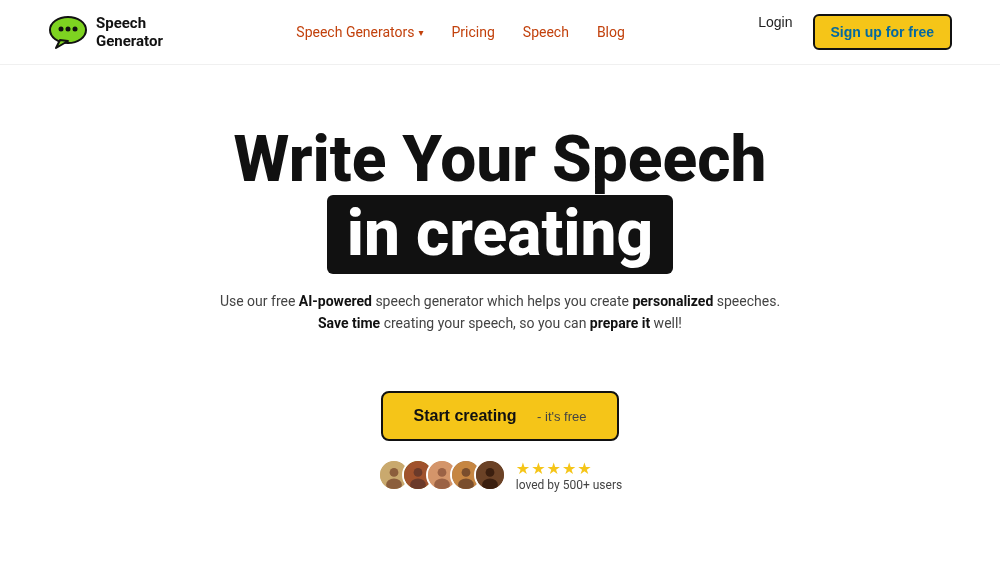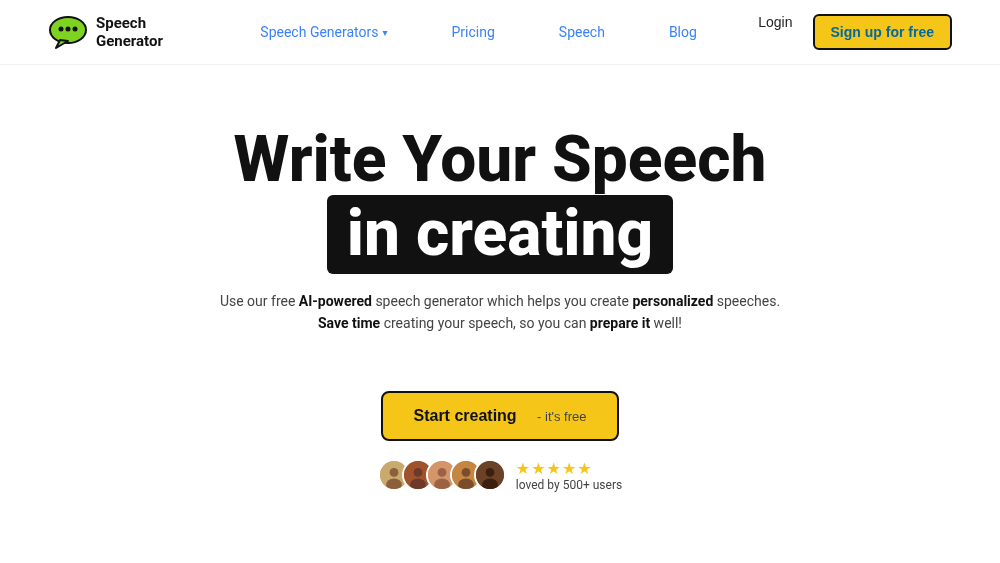--- a/index.html
+++ b/index.html
@@ -28,23 +28,22 @@
       line-height: 1.2;
     }
     .nav {
       display: flex;
       align-items: center;
       gap: 28px;
       font-size: 14px;
     }
     .nav-item {
       cursor: pointer;
-      color: #3b82f6;
+      color: #c2410c;
       text-decoration: none;
-      margin-left: 36px;
     }
     .nav-item-with-arrow {
       display: flex;
       align-items: center;
       gap: 4px;
     }
     .nav-arrow {
       font-size: 10px;
     }
     .auth-area {

